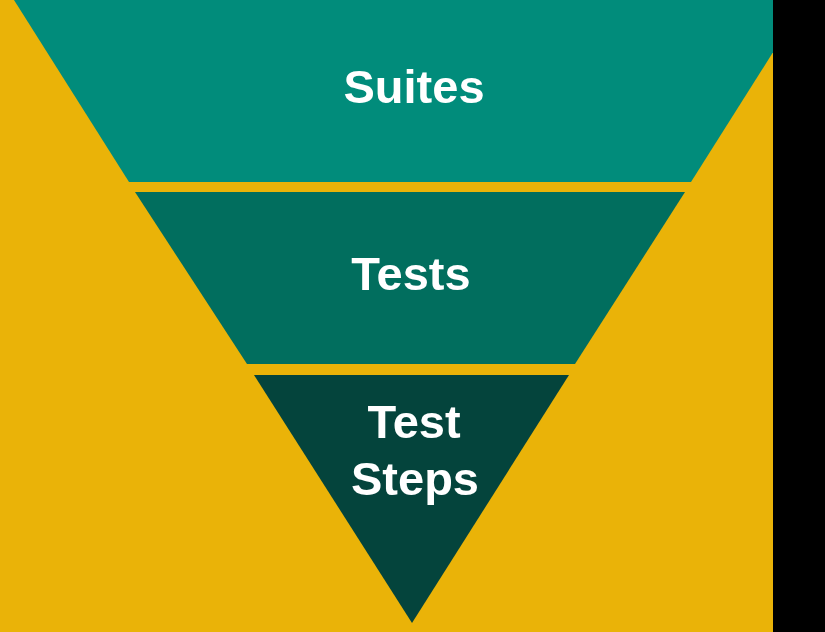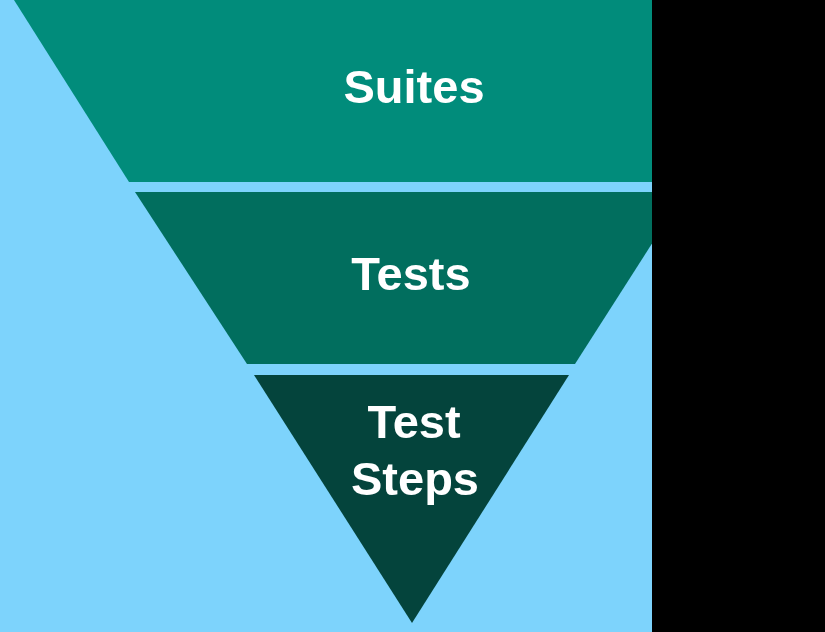--- a/index.html
+++ b/index.html
@@ -2,23 +2,23 @@
 <html><head>
 <meta charset="utf-8">
 <style>
   html, body {
     margin: 0;
     padding: 0;
     background: #000000;
   }
   .stage {
     position: relative;
-    width: 652px;
+    width: 773px;
     height: 632px;
-    background: #7dd3fc;
+    background: #eab308;
     overflow: hidden;
     font-family: "Liberation Sans", sans-serif;
   }
   svg.funnel {
     display: block;
     width: 825px;
     height: 632px;
   }
   .level-label {
     font-family: "Liberation Sans", sans-serif;

